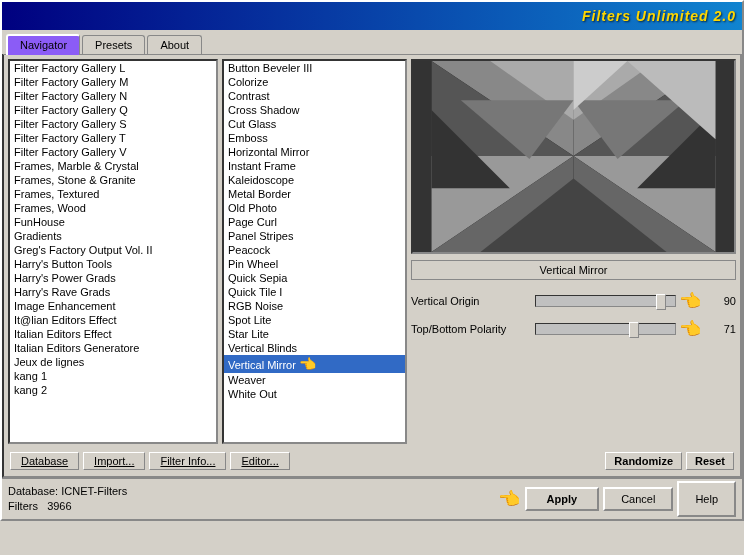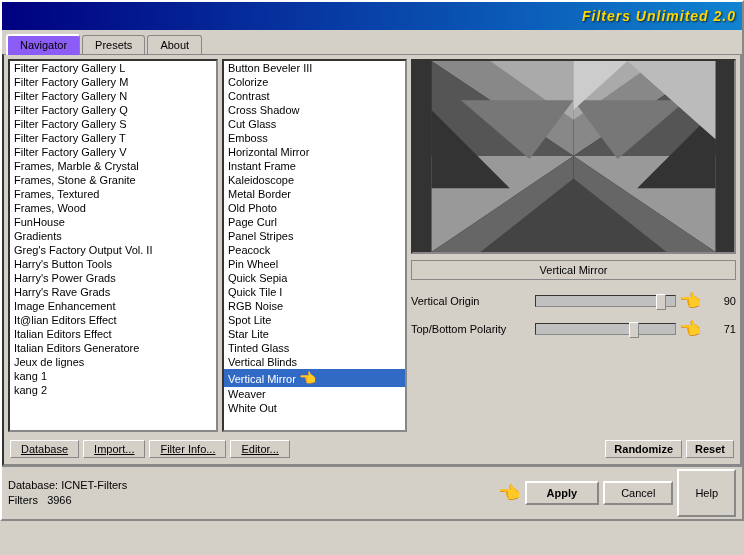--- a/index.html
+++ b/index.html
@@ -277,21 +277,21 @@
       padding: 4px 16px;
       border: 2px solid #888;
       border-top: 2px solid #fff;
       border-left: 2px solid #fff;
       background: #d4d0c8;
       cursor: pointer;
       font-size: 11px;
     }
 
     .help-btn {
-      padding: 16px 16px;
+      padding: 10px 16px;
       border: 2px solid #888;
       border-top: 2px solid #fff;
       border-left: 2px solid #fff;
       background: #d4d0c8;
       cursor: pointer;
       font-size: 11px;
     }
 
     
     .list-box::-webkit-scrollbar { width: 16px; }
@@ -375,21 +375,20 @@
             <div class="list-box-item">Old Photo</div>
             <div class="list-box-item">Page Curl</div>
             <div class="list-box-item">Panel Stripes</div>
             <div class="list-box-item">Peacock</div>
             <div class="list-box-item">Pin Wheel</div>
             <div class="list-box-item">Quick Sepia</div>
             <div class="list-box-item">Quick Tile I</div>
             <div class="list-box-item">RGB Noise</div>
             <div class="list-box-item">Spot Lite</div>
             <div class="list-box-item">Star Lite</div>
-            <div class="list-box-item">Tinted Glass</div>
             <div class="list-box-item">Vertical Blinds</div>
             <div class="list-box-item selected">Vertical Mirror<span style="margin-left: 4px; color: rgb(255, 215, 0); font-size: 14px;">👈</span></div>
             <div class="list-box-item">Weaver</div>
             <div class="list-box-item">White Out</div>
           </div>
       </div>
 
       <div class="right-panel">
 
         <div class="preview-box">

